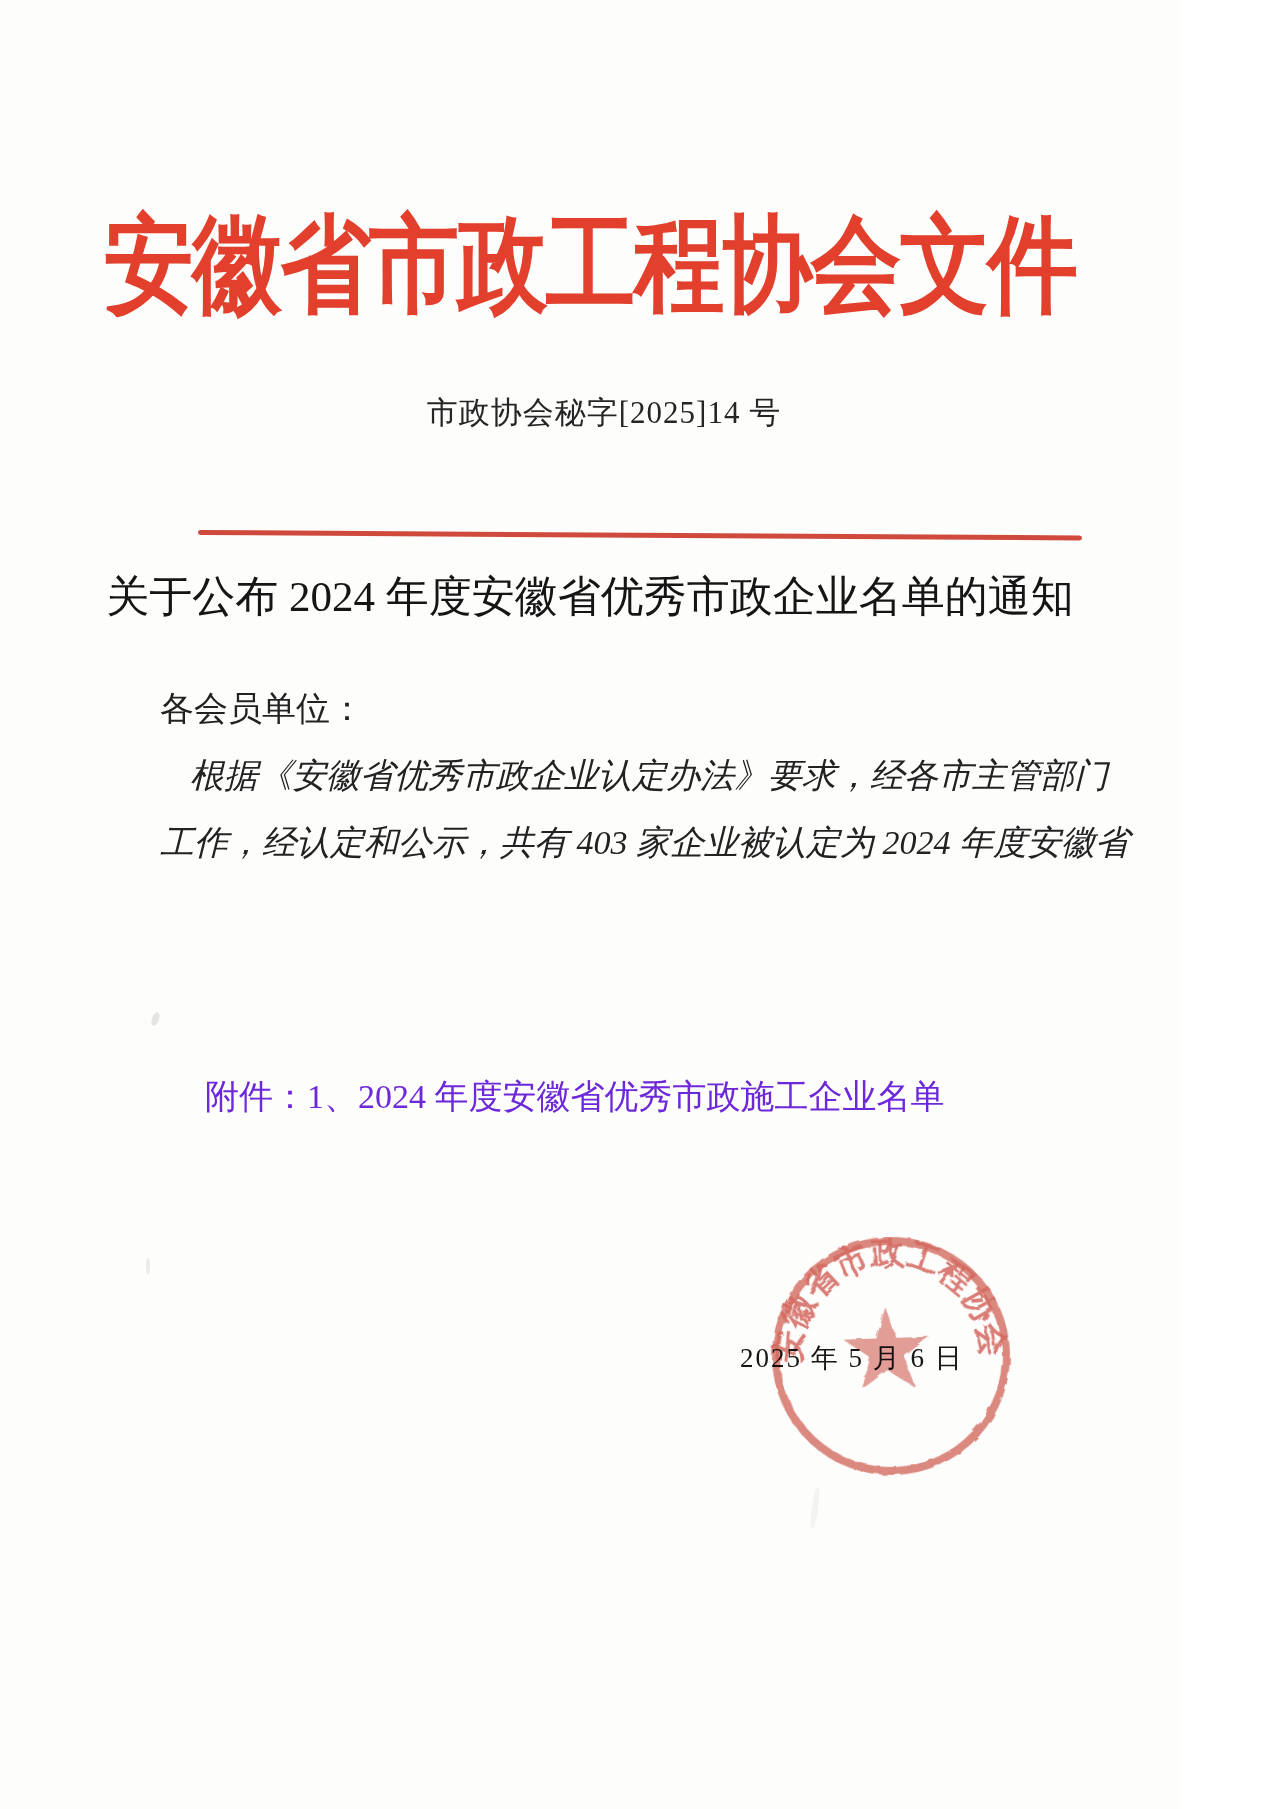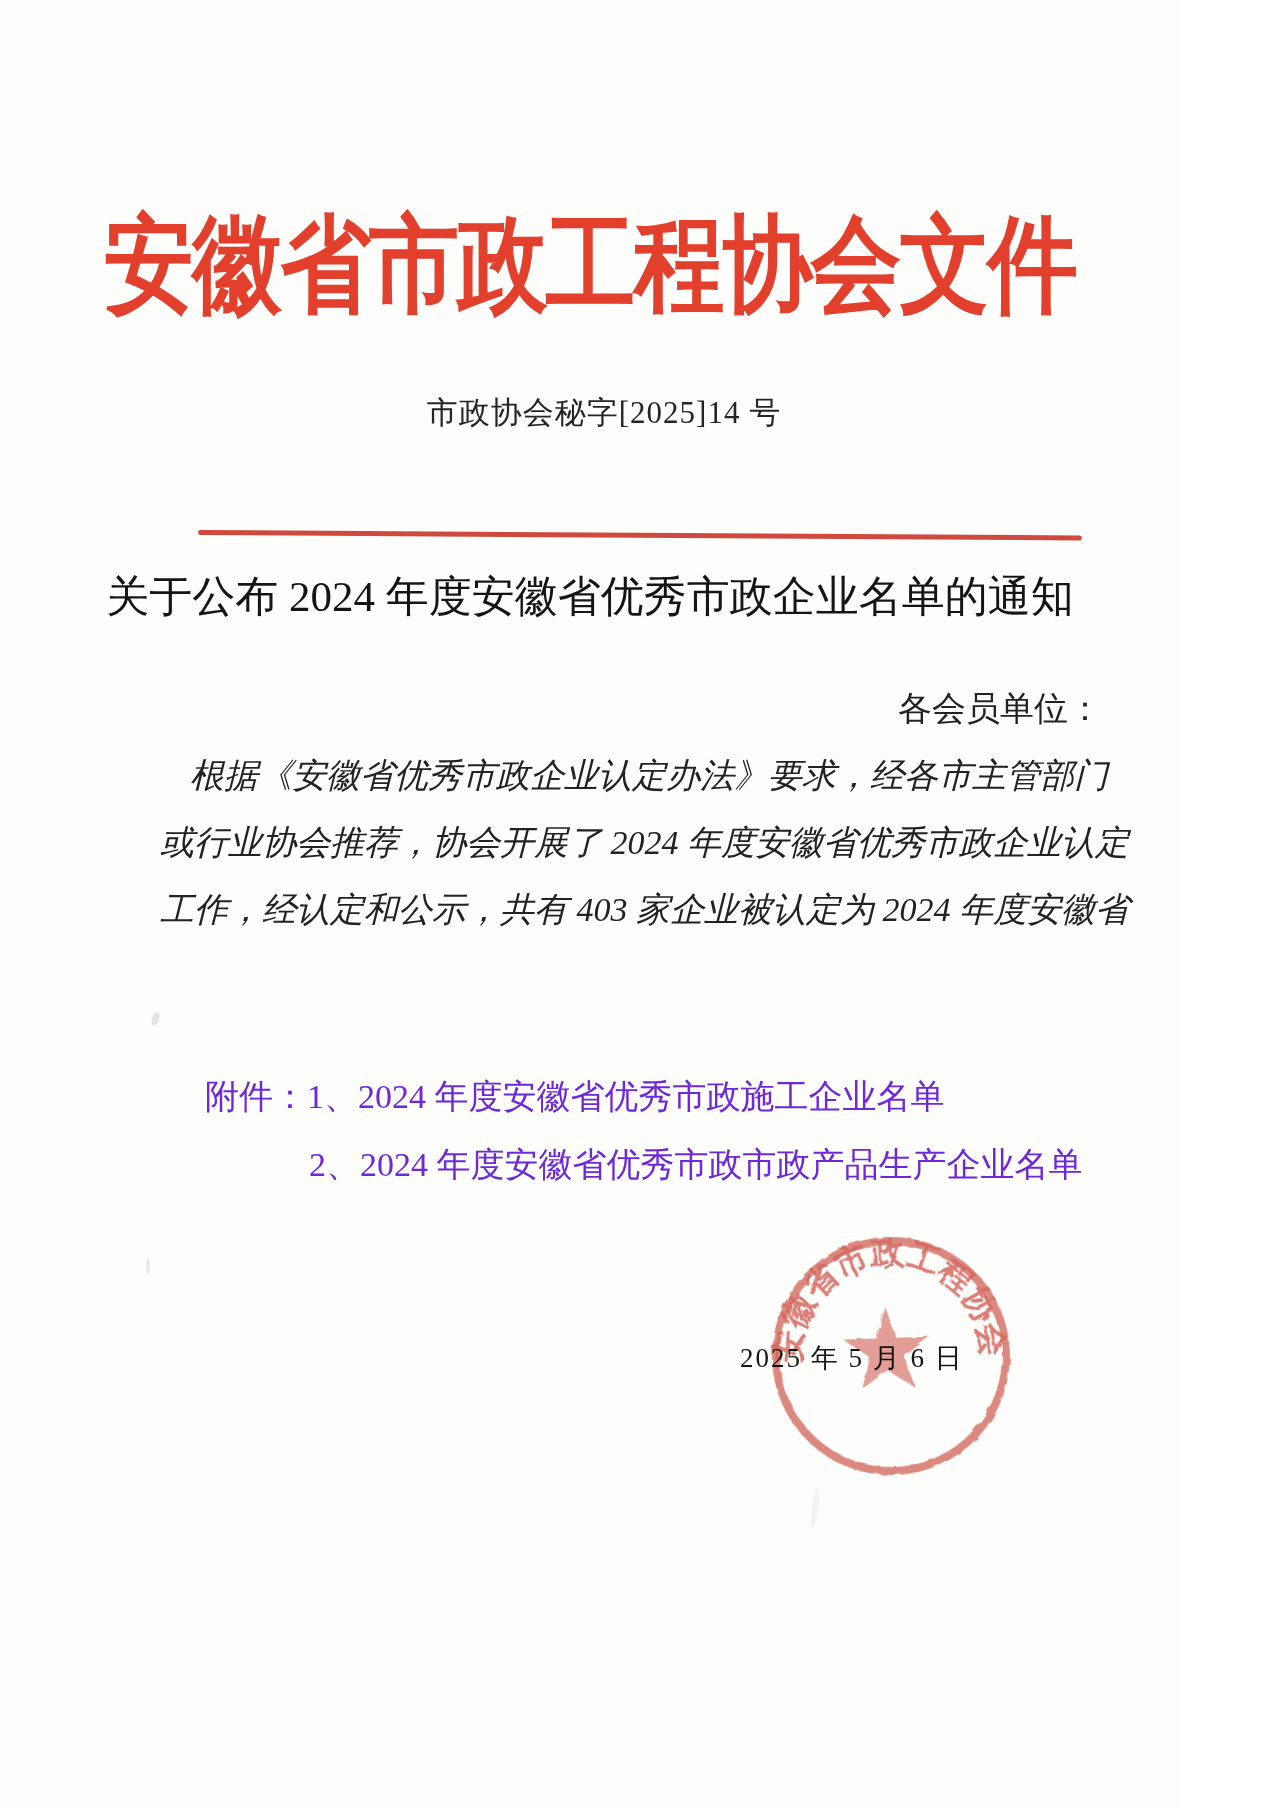--- a/index.html
+++ b/index.html
@@ -75,21 +75,21 @@
   .body-block {
     position: absolute;
     top: 676px;
     left: 160px;
     width: 942px;
     font-size: 34px;
     color: #222222;
   }
   .salutation {
     line-height: 66px;
-    text-align: right;
+    text-align: left;
   }
   .body-line {
     line-height: 67px;
     text-align: justify;
     text-align-last: justify;
     white-space: nowrap;
     font-style: italic;
   }
   .body-line.first {
     text-indent: 30px;
@@ -154,27 +154,25 @@
 
   <div class="doc-number">市政协会秘字[2025]14 号</div>
 
   <div class="red-rule"></div>
 
   <div class="notice-title">关于公布 2024 年度安徽省优秀市政企业名单的通知</div>
 
   <div class="body-block">
     <div class="salutation">各会员单位：</div>
     <div class="body-line first">根据《安徽省优秀市政企业认定办法》要求，经各市主管部门</div>
-    <div class="body-line">或行业协会推荐，协会开展了 2024 年度安徽省优秀市政企业认定</div>
     <div class="body-line">工作，经认定和公示，共有 403 家企业被认定为 2024 年度安徽省</div>
   </div>
 
   <div class="attachments">
     <div class="attachment-line-1">附件：1、2024 年度安徽省优秀市政施工企业名单</div>
-    <div class="attachment-line-2">2、2024 年度安徽省优秀市政市政产品生产企业名单</div>
   </div>
 
   <div class="issue-date">2025 年 5 月 6 日</div>
 
   <svg class="seal" viewBox="0 0 250 256">
     <defs>
       <filter id="stamp-rough" x="-10%" y="-10%" width="120%" height="120%">
         <feTurbulence type="fractalNoise" baseFrequency="0.09" numOctaves="2" seed="7" result="noise"></feTurbulence>
         <feDisplacementMap in="SourceGraphic" in2="noise" scale="4"></feDisplacementMap>
       </filter>

